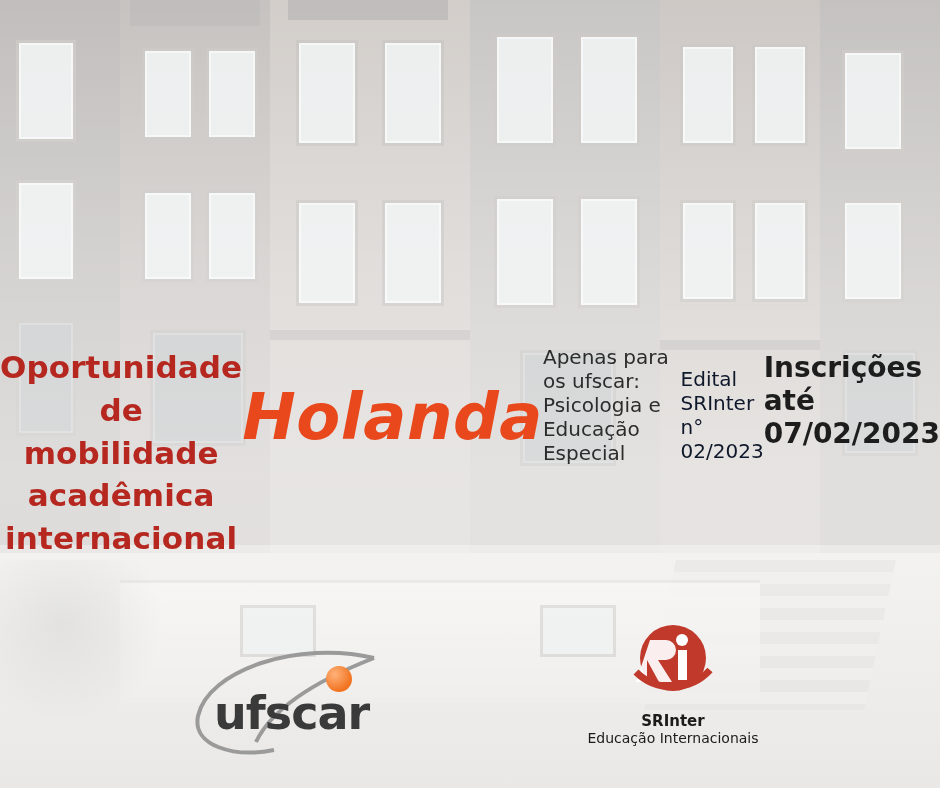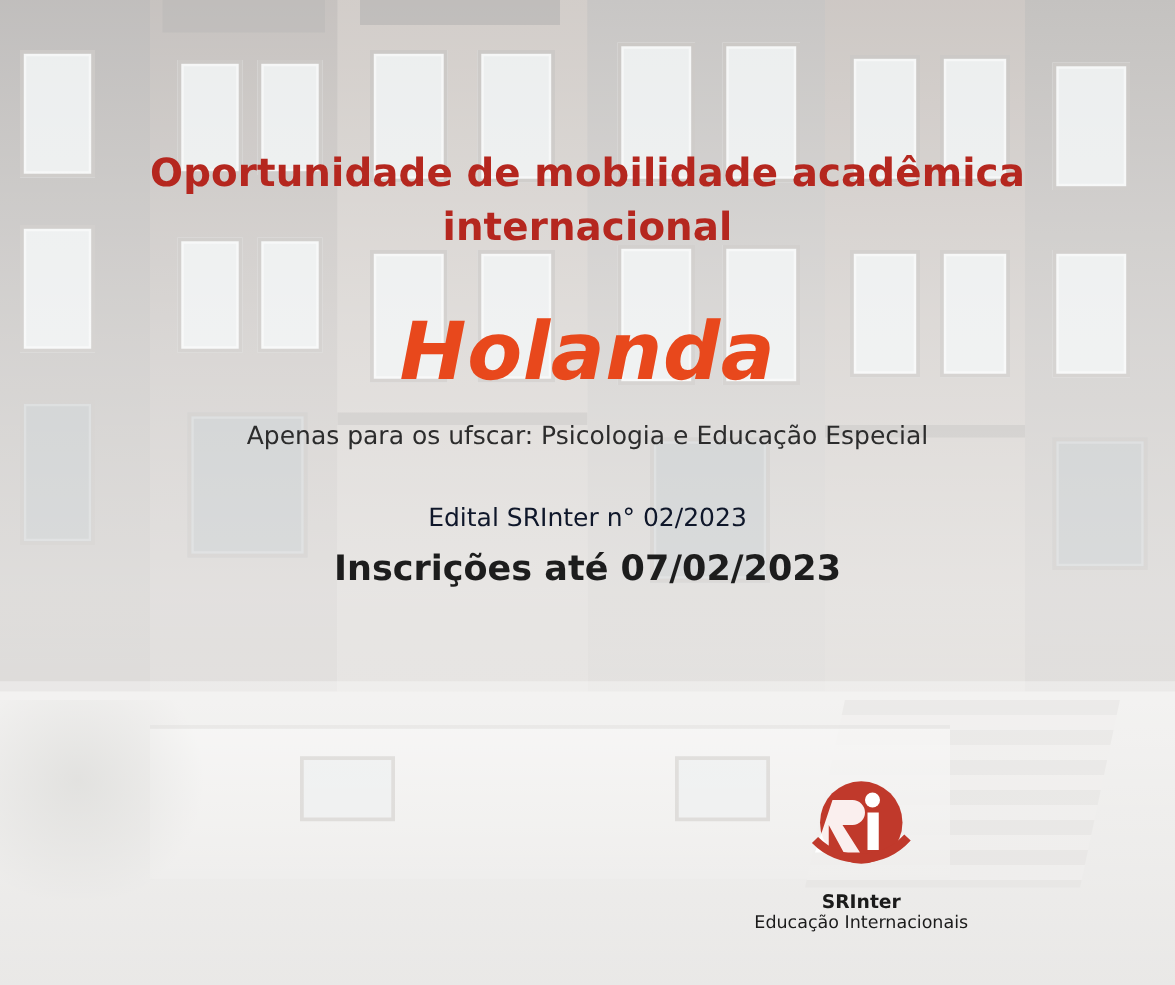--- a/index.html
+++ b/index.html
@@ -122,21 +122,21 @@
     position: absolute;
     inset: 0;
     background: linear-gradient(180deg, rgba(255,255,255,0.62) 0%, rgba(255,255,255,0.70) 35%, rgba(255,255,255,0.74) 60%, rgba(255,255,255,0.66) 100%);
   }
 
   
   .content {
     position: absolute;
     inset: 0;
     display: flex;
-    flex-direction: column;
+    flex-direction: row;
     align-items: center;
   }
 
   .headline {
     margin-top: 118px;
     width: 760px;
     text-align: center;
     color: #b5271f;
     font-weight: 700;
     font-size: 31px;
@@ -218,21 +218,21 @@
     left: 148px;
     top: 36px;
     width: 26px;
     height: 26px;
     border-radius: 50%;
     background: radial-gradient(circle at 34% 32%, #ffb27a, #f1731f 70%);
   }
 
   .srinter {
     position: absolute;
-    left: 564px;
+    left: 548px;
     top: 10px;
     width: 250px;
     text-align: center;
   }
   .srinter .mark {
     width: 86px;
     height: 78px;
     margin: 0 auto;
   }
   .srinter .sr-name {
@@ -312,20 +312,28 @@
   <div class="content">
     <div class="headline">Oportunidade de mobilidade acadêmica internacional</div>
     <div class="country">Holanda</div>
     <div class="courses">Apenas para os ufscar: Psicologia e Educação Especial</div>
     <div class="edital">Edital SRInter n° 02/2023</div>
     <div class="deadline">Inscrições até 07/02/2023</div>
   </div>
 
   <div class="logos">
 
+    <div class="ufscar">
+      <svg class="swoosh" viewBox="0 0 260 130">
+        <path d="M196 28 C120 10, 30 40, 20 86 C14 116, 56 128, 96 120" fill="none" stroke="#9a9a9a" stroke-width="4"></path>
+        <path d="M196 28 C150 46, 96 74, 78 112" fill="none" stroke="#9a9a9a" stroke-width="4"></path>
+      </svg>
+      <div class="ball"></div>
+      <div class="word">ufscar</div>
+    </div>
 
     <div class="srinter">
       <svg class="mark" viewBox="0 0 86 78">
         <circle cx="43" cy="36" r="33" fill="#c0392b"></circle>
         <path d="M20 18 h16 a10 10 0 0 1 0 20 h-8 l14 22 h-13 l-12 -22 v22 h-11 z" fill="#ffffff" opacity="0.92"></path>
         <circle cx="52" cy="18" r="6" fill="#ffffff"></circle>
         <rect x="48" y="28" width="9" height="30" fill="#ffffff"></rect>
         <path d="M6 50 C26 70, 60 70, 80 48" fill="none" stroke="#c0392b" stroke-width="7"></path>
       </svg>
       <div class="sr-name">SRInter</div>

